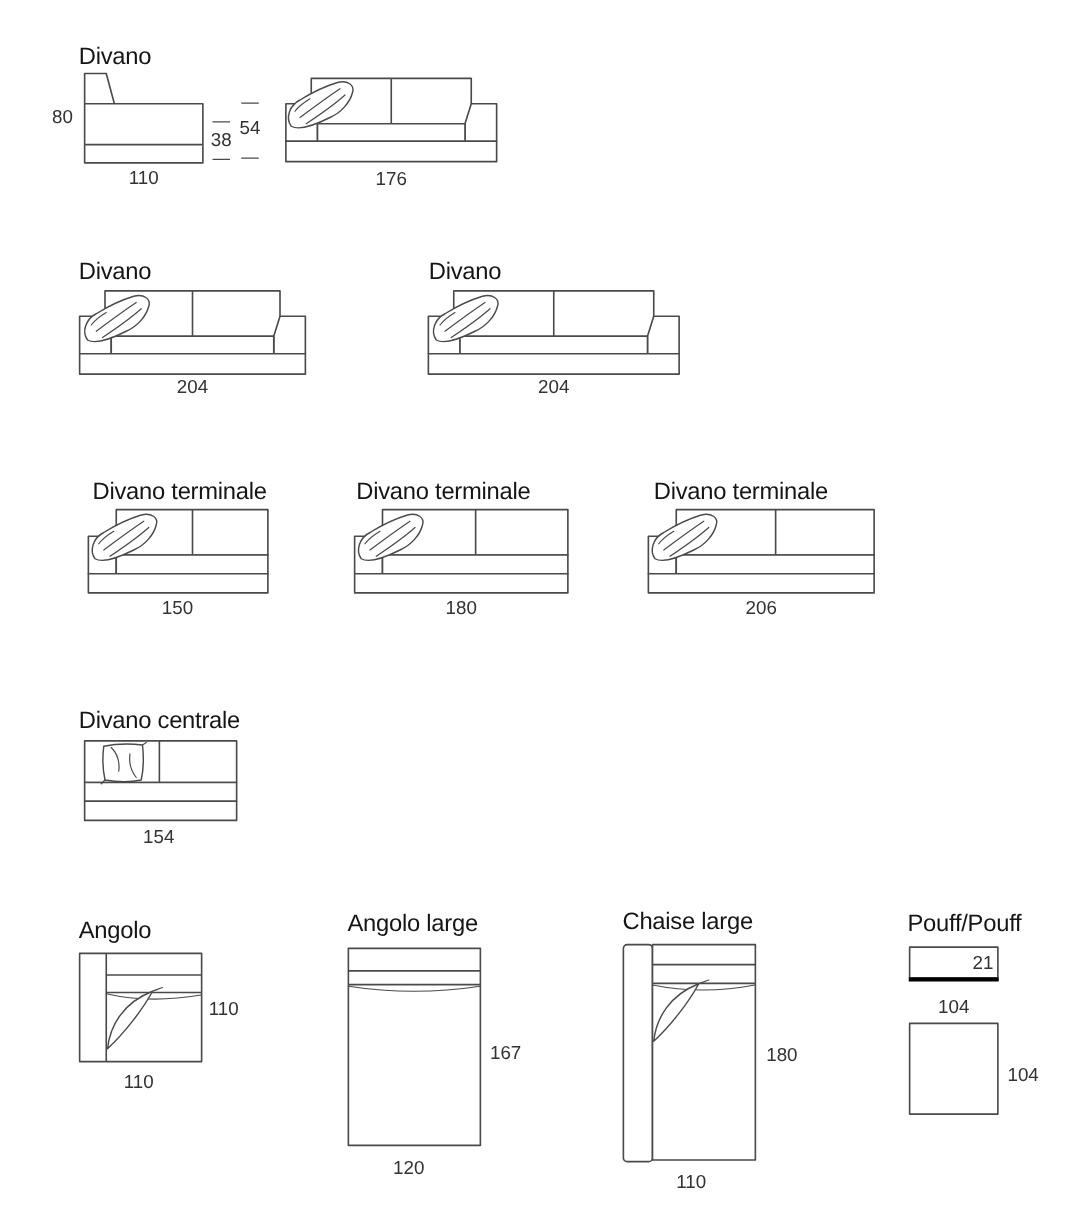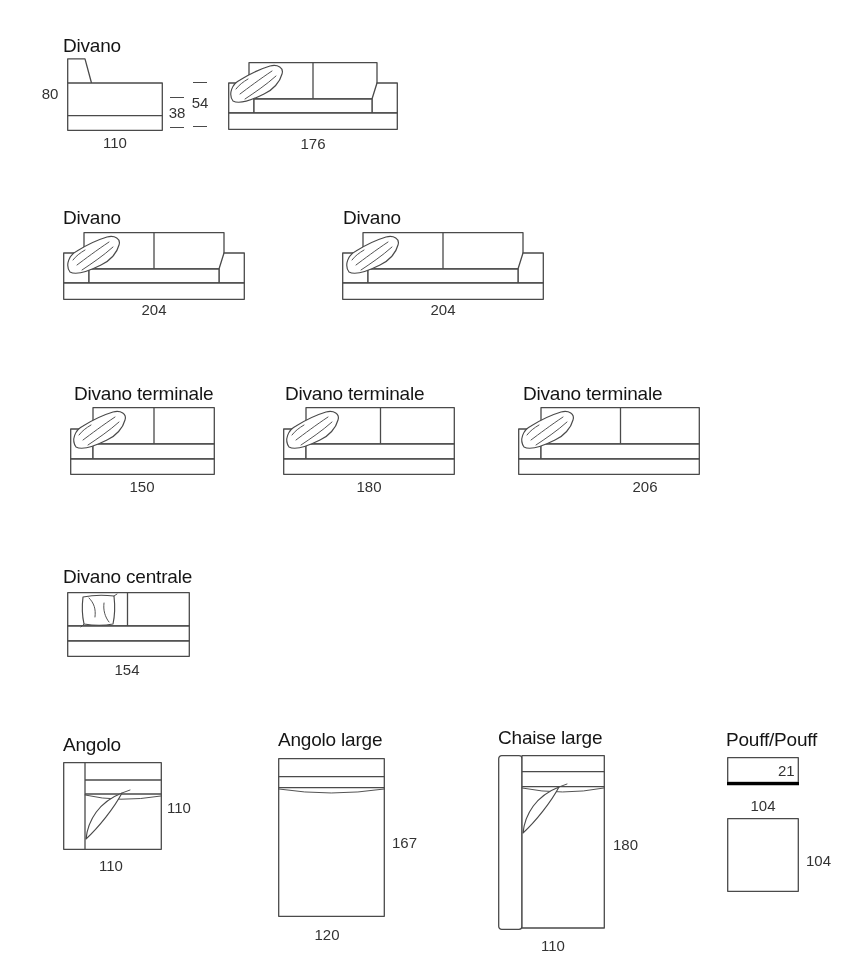--- a/index.html
+++ b/index.html
@@ -131,21 +131,21 @@
     <rect class="s" x="0.7" y="22" width="22.3" height="30"></rect>
     <rect class="s" x="23" y="37" width="158.3" height="15"></rect>
     <rect class="s" x="0.7" y="52" width="180.6" height="15.3"></rect>
     <g transform="translate(4,16)">
       <path class="p" d="M2,24 C-3,17 1,7 9,3 C17,-2 29,-8 39,-11 C47,-13 53,-9 51,-3 C49,5 42,13 33,17 C23,22 9,28 2,24 Z"></path>
       <path class="i" d="M9,17 C17,11 29,2 41,-6"></path>
       <path class="i" d="M14,22 C23,16 35,8 45,-1"></path>
       <path class="i" d="M5,12 C8,8 12,5 17,2"></path>
     </g>
   </svg>
-  <div class="n c" style="left:624px;top:479px;width:42px">206</div>
+  <div class="n c" style="left:588px;top:479px;width:42px">206</div>
 
   <div class="t" style="left:63px;top:566px">Divano centrale</div>
   <svg style="left:67px;top:592px" width="123" height="65" viewBox="0 0 123 65">
     <rect class="s" x="0.7" y="0.7" width="121.6" height="33.3"></rect>
     <line class="l" x1="60.5" y1="0.7" x2="60.5" y2="34"></line>
     <rect class="s" x="0.7" y="34" width="121.6" height="15"></rect>
     <rect class="s" x="0.7" y="49" width="121.6" height="15.3"></rect>
     <g transform="translate(13,2)">
       <path class="p" d="M3,3 C13,1 25,1 34,2 C35,11 35,21 33,30 C23,32 10,31 4,30 C2,21 2,11 3,3 Z"></path>
       <path class="i" d="M9,4 C14,9 16,15 15,23"></path>

